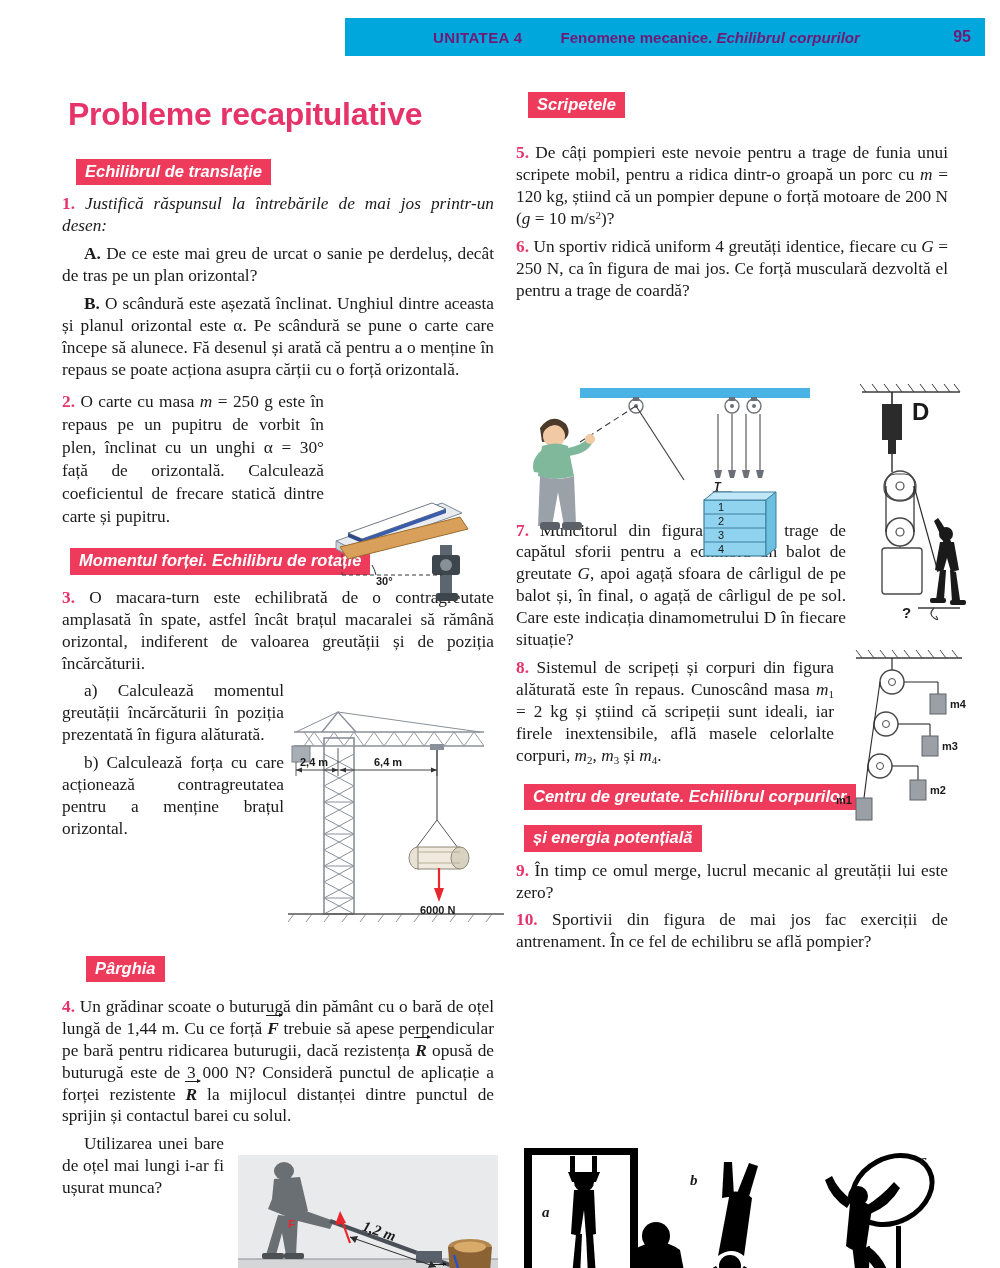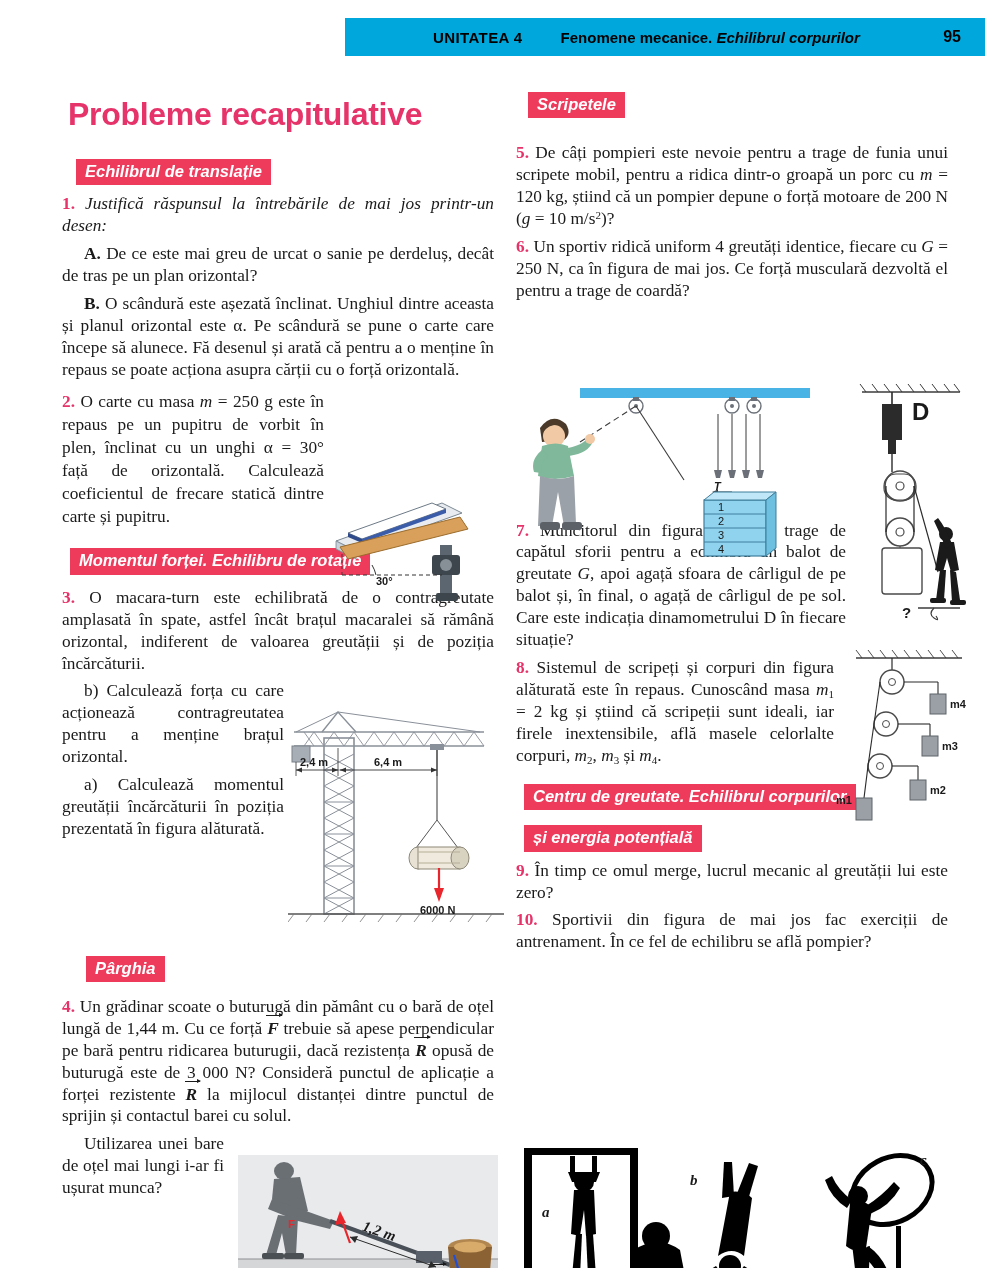--- a/index.html
+++ b/index.html
@@ -17,41 +17,41 @@
   }
 
   
   .header {
     position: absolute;
     top: 18px;
     left: 345px;
     width: 640px;
     height: 38px;
     background: #00a7dd;
-    color: #000000;
+    color: #701a75;
     display: flex;
     align-items: center;
     font-family: "Liberation Sans", sans-serif;
     font-size: 15px;
     font-weight: bold;
   }
   .header .unit {
     padding-left: 88px;
     letter-spacing: 0.4px;
   }
   .header .title {
     margin-left: 38px;
     font-weight: bold;
   }
   .header .title .ital {
     font-style: italic;
   }
   .header .pageno {
     margin-left: auto;
-    padding-right: 24px;
+    padding-right: 14px;
     font-size: 16px;
   }
 
   
   .col {
     position: absolute;
     top: 84px;
     width: 432px;
   }
   .col-left { left: 62px; }
@@ -212,22 +212,22 @@
     <span class="num">2.</span>
     <span>O carte cu masa </span><span class="ital">m</span><span> = 250 g este în repaus pe un pupitru de vorbit în plen, înclinat cu un unghi α = 30° față de orizontală. Calculează coeficientul de frecare statică dintre carte și pupitru.</span>
   </p>
 
   <div class="sectionbar wide" style="margin-top:14px;">Momentul forței. Echilibru de rotație</div>
 
   <p class="para" style="margin-top:4px;">
     <span class="num">3.</span>
     <span>O macara-turn este echilibrată de o contragreutate amplasată în spate, astfel încât brațul macaralei să rămână orizontal, indiferent de valoarea greutății și de poziția încărcăturii.</span>
   </p>
+  <p class="para indent" style="width:222px;">a) Calculează momentul greutății încărcăturii în poziția  prezentată în figura alăturată.</p>
   <p class="para indent" style="width:222px;">b) Calculează forța cu care acționează contragreutatea pentru a menține brațul orizontal.</p>
-  <p class="para indent" style="width:222px;">a) Calculează momentul greutății încărcăturii în poziția  prezentată în figura alăturată.</p>
 
   <div class="sectionbar" style="margin-top:110px; margin-left:24px;">Pârghia</div>
 
   <p class="para" style="margin-top:6px;">
     <span class="num">4.</span>
     <span>Un grădinar scoate o buturugă din pământ cu o bară de oțel lungă de 1,44 m. Cu ce forță </span><span class="vec">F</span><span> trebuie să apese perpendicular pe bară pentru ridicarea buturugii, dacă rezistența </span><span class="vec">R</span><span> opusă de buturugă este de 3 000 N? Consideră punctul de aplicație a forței rezistente </span><span class="vec">R</span><span> la mijlocul distanței dintre punctul de sprijin și contactul barei cu solul.</span>
   </p>
   <p class="para indent" style="width:162px;">Utilizarea unei bare de oțel mai lungi i-ar fi ușurat munca?</p>
 
 </div>

